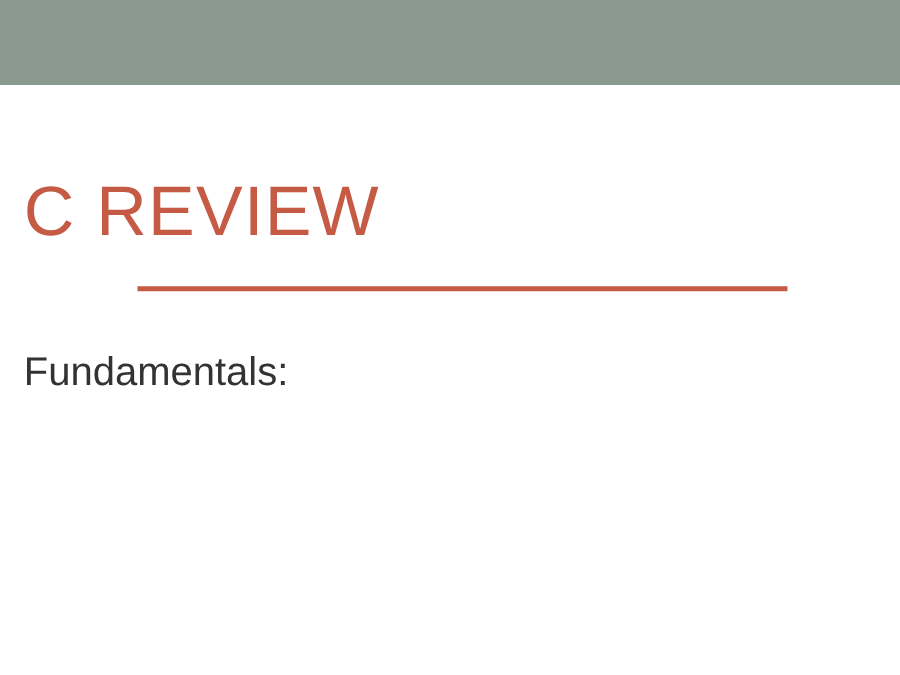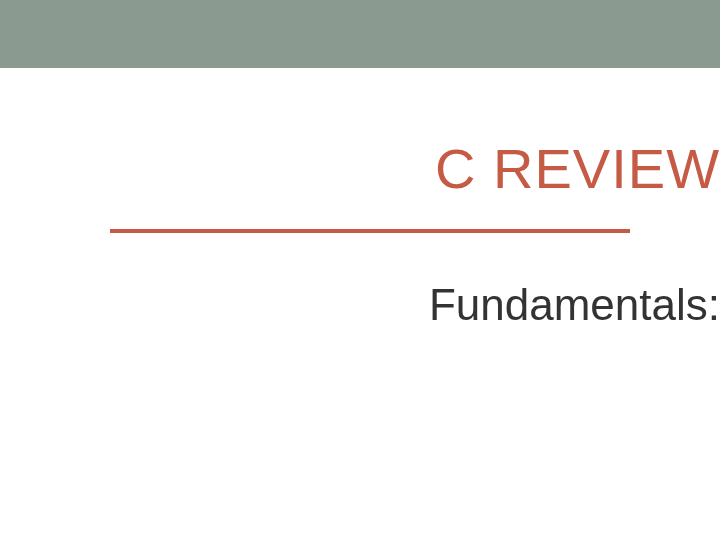--- a/index.html
+++ b/index.html
@@ -14,38 +14,38 @@
       font-family: Arial, Helvetica, sans-serif;
       overflow: hidden;
     }
     .top-band {
       width: 100%;
       height: 68px;
       background: #8a9a90;
     }
     .content {
       padding-top: 68px;
-      text-align: right;
+      text-align: left;
       padding-left: 19px;
     }
     .title {
       font-size: 56px;
       font-weight: 400;
       color: #c55a45;
       letter-spacing: 1px;
       margin-bottom: 28px;
     }
     .underline {
       width: 520px;
       height: 0;
       border-bottom: 4px solid #c55a45;
       margin: 0 auto 44px auto;
     }
     .subtitle {
-      font-size: 44px;
+      font-size: 32px;
       font-weight: 400;
       color: #333333;
       line-height: 1.25;
     }
   </style>
 </head>
 <body>
 
 <div class="top-band"></div>
 

